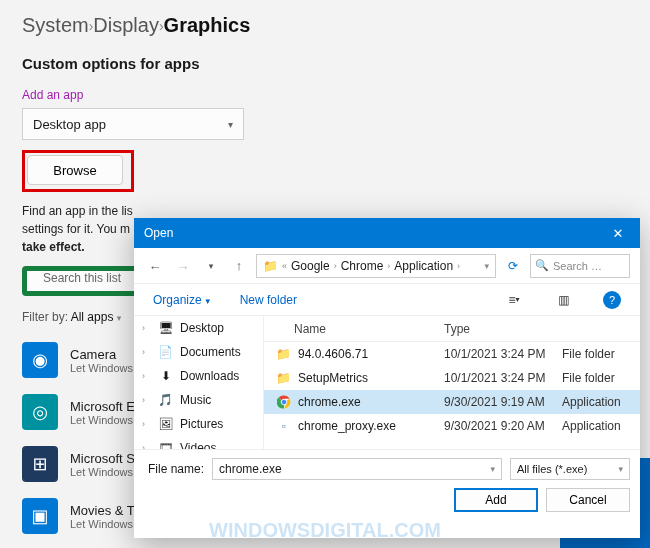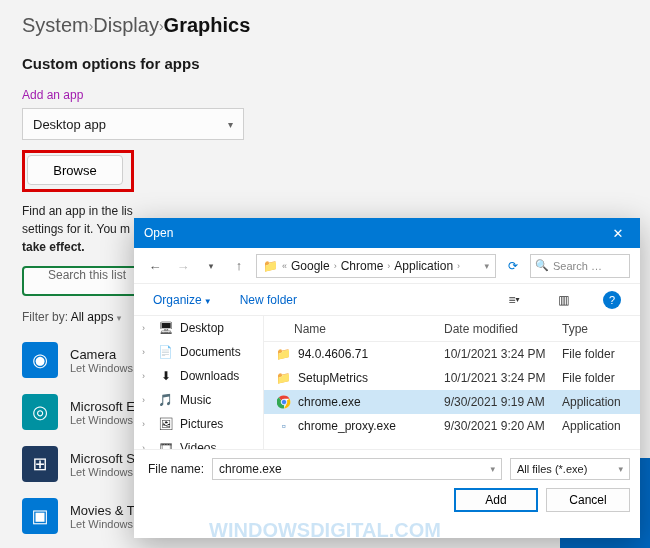--- a/index.html
+++ b/index.html
@@ -11,21 +11,21 @@
 .breadcrumb .chev { color: #888; font-size: 14px; }
 .breadcrumb .cur { font-weight: 600; color: #111; }
 h2.section { font-size: 15px; font-weight: 600; margin-bottom: 16px; }
 .lbl { font-size: 12px; color: #a21caf; margin-bottom: 6px; }
 .combo { width: 222px; height: 32px; background: #fcfcfc; border: 1px solid #cfcfcf; border-radius: 0; padding: 0 10px; display: flex; align-items: center; justify-content: space-between; font-size: 13px; }
 .combo .cd { color: #666; font-size: 10px; }
 .browse-wrap { margin-top: 10px; border: 3px solid #d80000; padding: 2px 4px 4px 2px; width: 112px; }
 .browse { width: 96px; height: 30px; background: #fcfcfc; border: 1px solid #cfcfcf; border-radius: 4px; font-size: 13px; }
 .find { font-size: 12px; color: #222; margin-top: 10px; line-height: 1.5; }
 .find b { font-weight: 600; }
-.search { margin-top: 10px; width: 200px; height: 30px; border: 2px solid #15803d; border-radius: 4px; background: #fcfcfc; padding: 0 24px; font-size: 12px; color: #666; }
+.search { margin-top: 10px; width: 200px; height: 30px; border: 5px solid #15803d; border-radius: 4px; background: #fcfcfc; padding: 0 16px; font-size: 12px; color: #666; }
 .filter { margin-top: 14px; font-size: 12px; color: #555; }
 .filter .v { color: #111; }
 .applist { margin-top: 10px; display: flex; flex-direction: column; gap: 0; }
 .appitem { display: flex; align-items: center; gap: 12px; padding: 8px 0; }
 .appicon { width: 36px; height: 36px; background: #0078d4; border-radius: 4px; flex-shrink: 0; display: flex; align-items: center; justify-content: center; color: #fff; font-size: 18px; }
 .appicon.dark { background: #1f3a5f; }
 .appicon.teal { background: #0091a1; }
 .apptxt .an { font-size: 13px; }
 .apptxt .as { font-size: 11px; color: #666; }
 
@@ -218,21 +218,20 @@
           <span class="ico">🎞</span>
           <span>Videos</span>
         </div>
       <div class="tnode sel">
           <span class="ico dr">🖴</span>
         </div>
     </div>
     <div class="files">
       <div class="fhdr">
         <div class="c1">Name</div>
-        <div class="c2">Date modified</div>
         <div class="c3">Type</div>
       </div>
       <div class="frow">
         <div class="c1">
             <span class="fic folder">📁</span>
             <span>94.0.4606.71</span>
           </div>
         <div class="c2">10/1/2021 3:24 PM</div>
           <div class="c3">File folder</div>
       </div>

